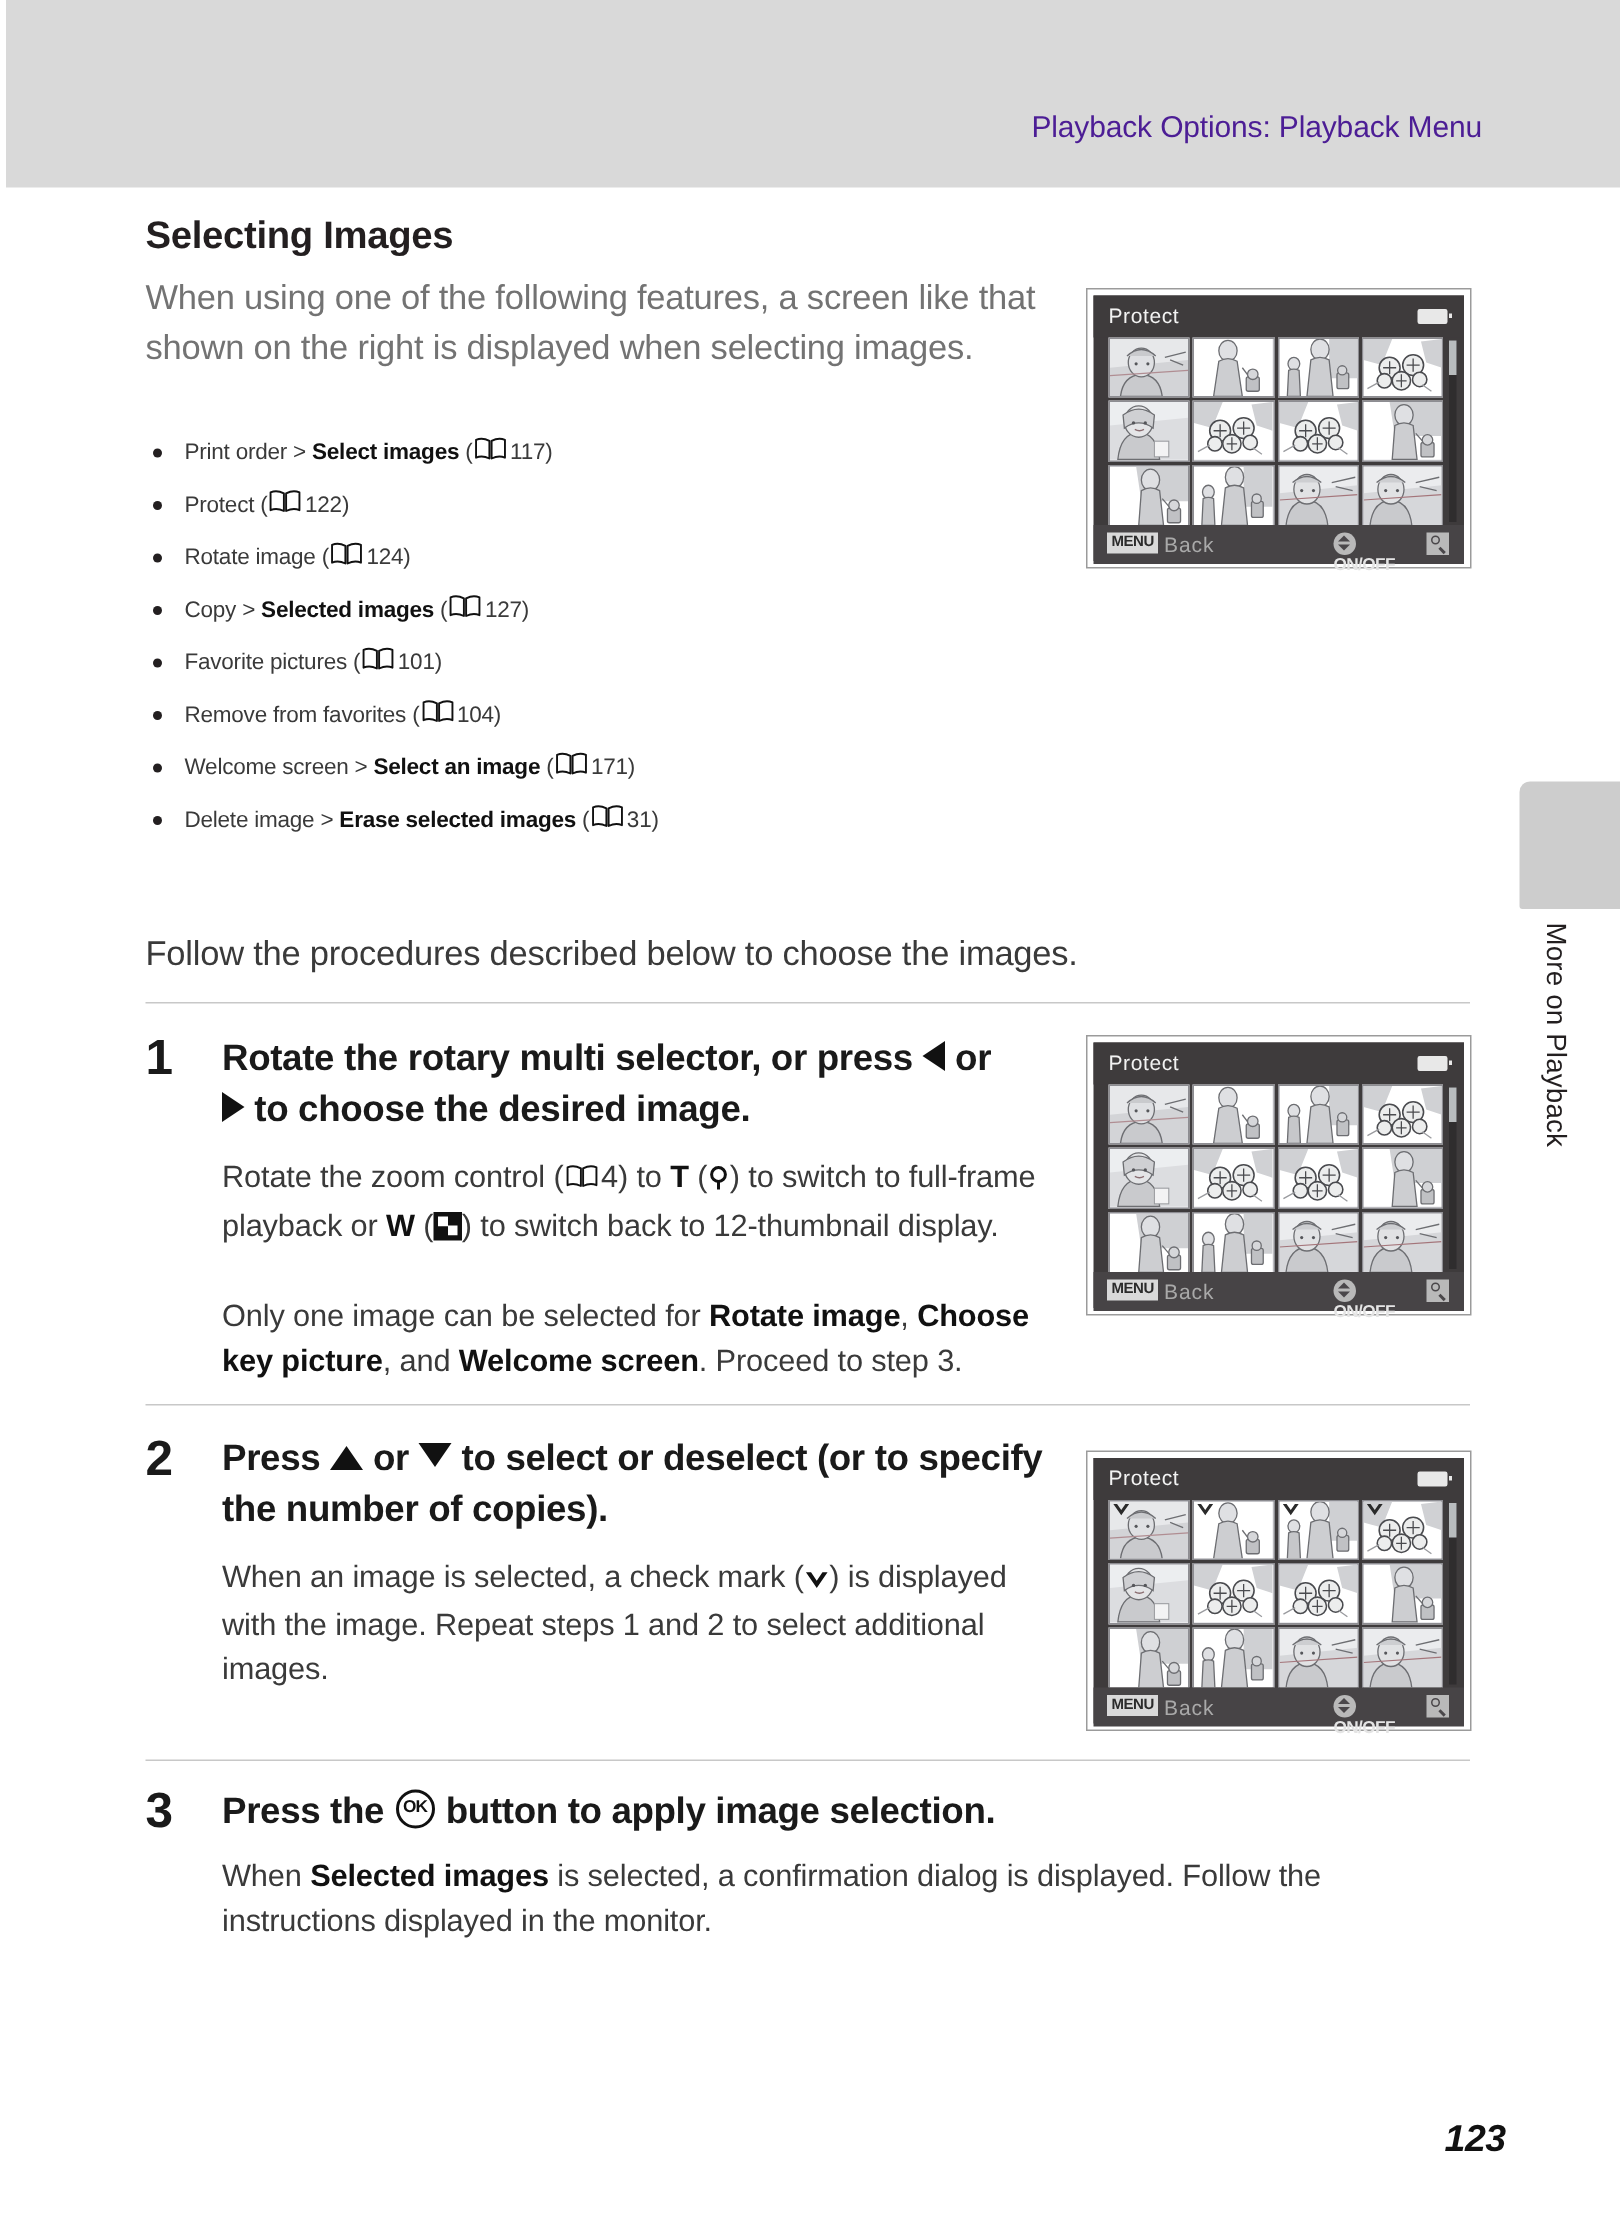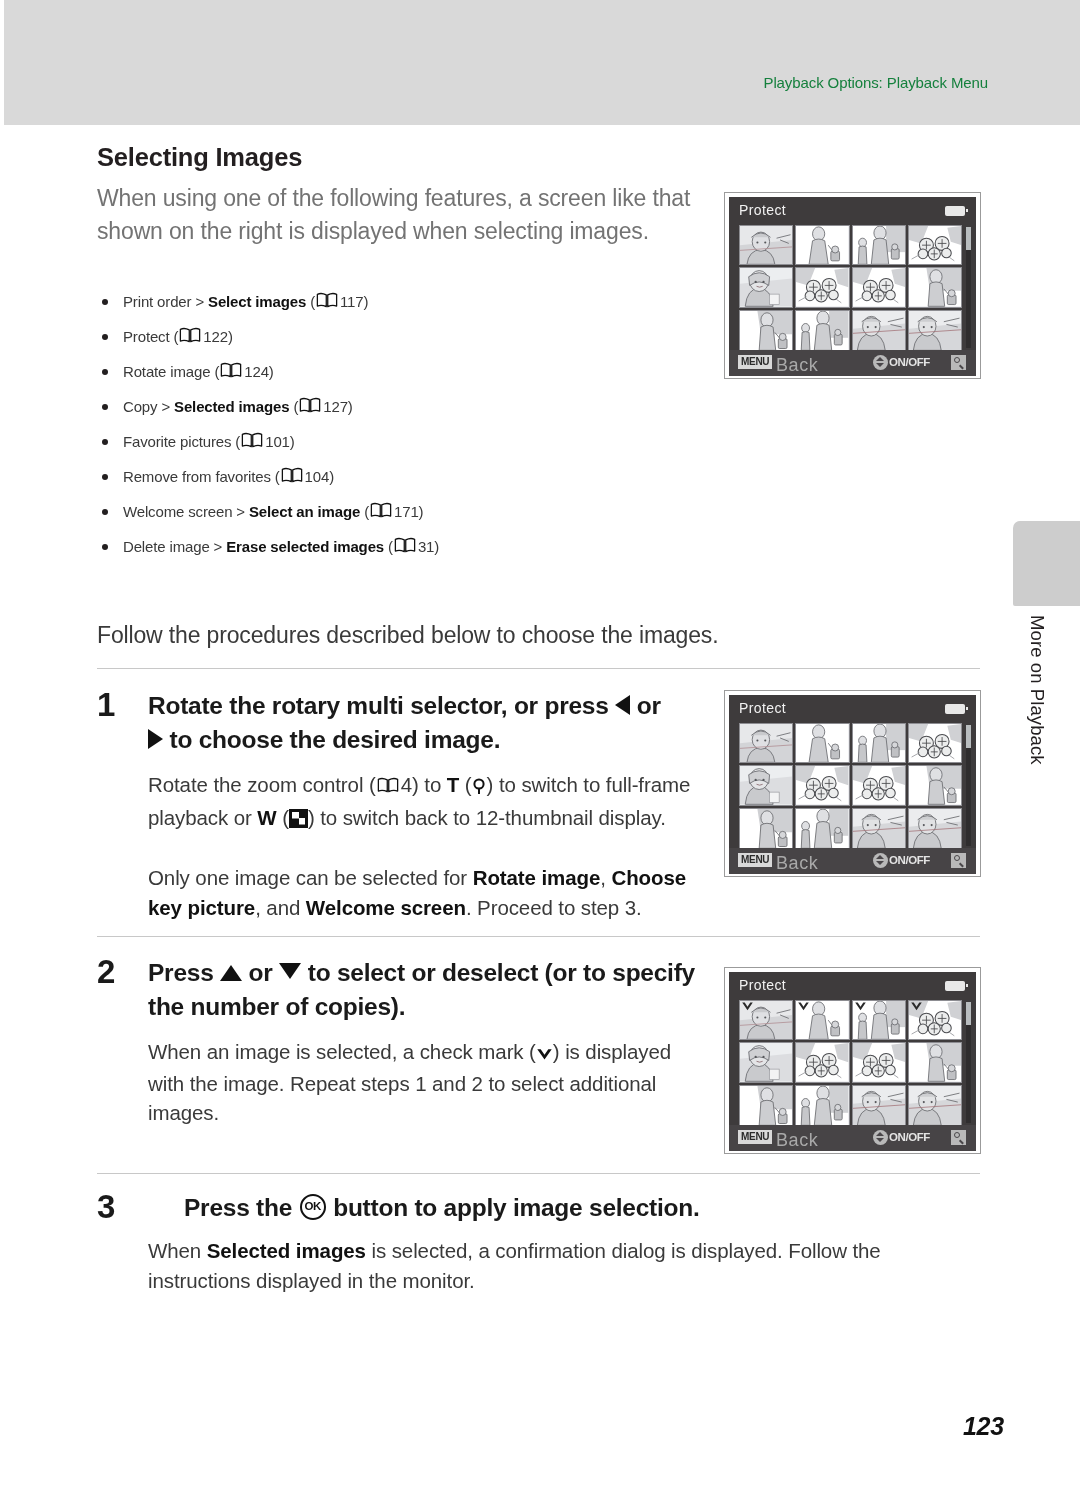--- a/index.html
+++ b/index.html
@@ -22,23 +22,23 @@
     left: 4px;
     top: 0;
     width: 1076px;
     height: 125px;
     background: #d9d9d9;
   }
   .header-title {
     position: absolute;
     right: 92px;
     top: 74px;
-    font-size: 15px;
+    font-size: 20px;
     letter-spacing: -0.1px;
-    color: #15803d;
+    color: #4c1d95;
     white-space: nowrap;
   }
 
   
   .side-tab-block {
     position: absolute;
     left: 1013px;
     top: 521px;
     width: 67px;
     height: 85px;
@@ -190,21 +190,21 @@
   .step-body b { color: #111; font-weight: bold; }
 
   #step1 { top: 563px; }
   #step1 .step-body.b1 { position: absolute; left: 51px; top: 82px; width: 560px; }
   #step1 .step-body.b2 { position: absolute; left: 51px; top: 175px; width: 560px; }
 
   #step2 { top: 830px; }
   #step2 .step-body.b1 { position: absolute; left: 51px; top: 82px; width: 560px; }
 
   #step3 { top: 1065px; width: 890px; }
-  #step3 .step-head { width: 840px; margin-left: 36px; }
+  #step3 .step-head { width: 840px; }
   #step3 .step-body.b1 { position: absolute; left: 51px; top: 46px; width: 835px; }
 
   
   .tri-left, .tri-right, .tri-up, .tri-down {
     display: inline-block;
     width: 0; height: 0;
     vertical-align: -1px;
   }
   .tri-left  { border-top: 10px solid transparent; border-bottom: 10px solid transparent; border-right: 15px solid #111; }
   .tri-right { border-top: 10px solid transparent; border-bottom: 10px solid transparent; border-left: 15px solid #111; }
@@ -377,31 +377,31 @@
     font-weight: bold;
     letter-spacing: -0.3px;
     padding: 1.5px 3px 1.5px 3px;
     line-height: 11px;
     font-family: "Liberation Sans", sans-serif;
   }
   .back-label {
     position: absolute;
     left: 47px;
     top: 5px;
-    font-size: 18px;
+    font-size: 14px;
     color: #a9a9a9;
     letter-spacing: 0.6px;
   }
   .onoff-wrap {
     position: absolute;
     right: 46px;
     top: 5px;
     display: flex;
-    align-items: center;
     gap: 1px;
+    flex-direction: column;
   }
   .onoff-circle {
     width: 15px;
     height: 15px;
     border-radius: 50%;
     background: #b9b9b9;
     position: relative;
   }
   .onoff-circle::before {
     content: "";

